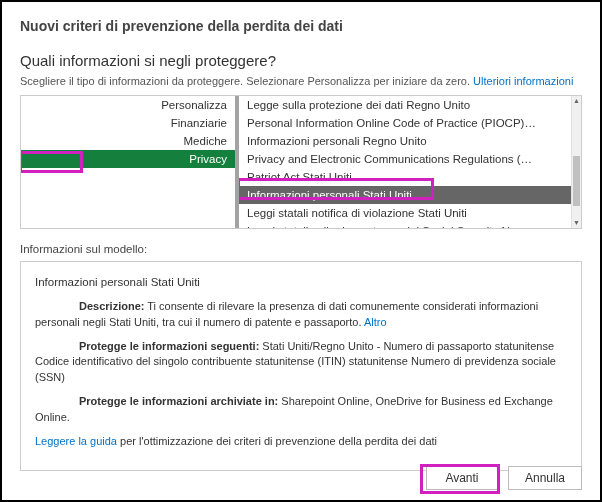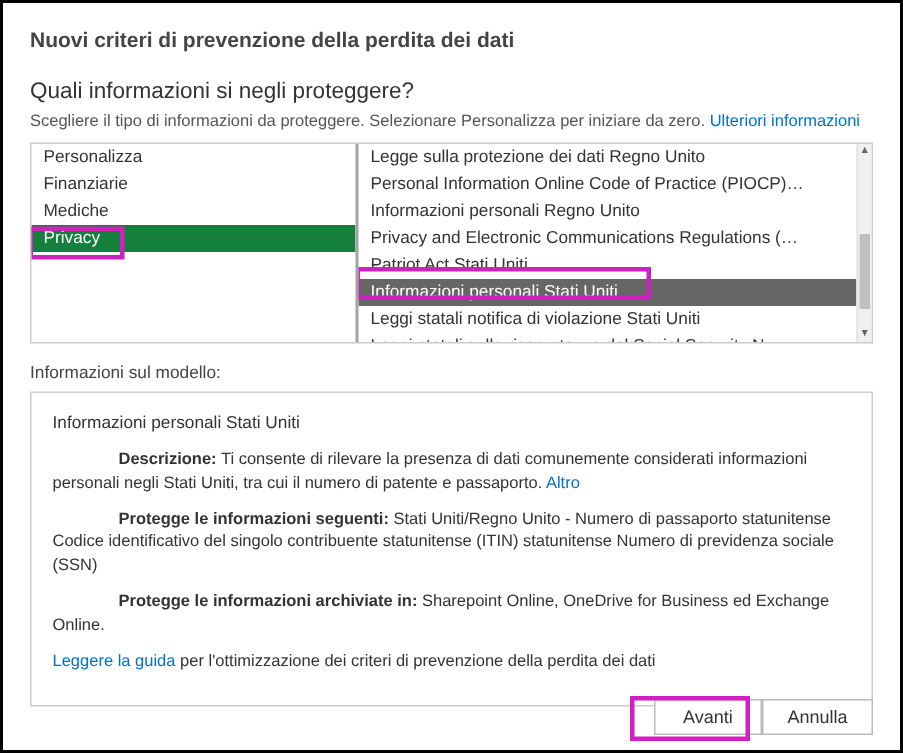--- a/index.html
+++ b/index.html
@@ -33,23 +33,24 @@
     margin-bottom: 8px;
   }
   .link { color: #0072c6; text-decoration: none; cursor: pointer; }
   .two-col {
     display: flex;
     border: 1px solid #ccc;
     height: 134px;
   }
   .col-left {
     width: 218px;
-    border-right: 2px solid #a3a3a3;
+    border-right: 4px solid #a3a3a3;
     overflow: hidden;
     position: relative;
+    text-align: right;
   }
   .col-right {
     flex: 1;
     position: relative;
     overflow: hidden;
   }
   .cat-item {
     padding: 3px 8px;
     font-size: 11.5px;
     color: #333;
@@ -122,20 +123,21 @@
     color: #333;
     margin-bottom: 8px;
   }
   .info-box p { margin-bottom: 8px; }
   .info-box .lbl { font-weight: 600; padding-left: 44px; }
 
   .footer {
     position: absolute;
     bottom: 10px; right: 18px;
     display: flex;
+    gap: 10px;
   }
   .btn {
     min-width: 72px;
     padding: 4px 16px;
     font-size: 12px;
     background: #fff;
     border: 1px solid #bbb;
     color: #333;
     cursor: pointer;
     text-align: center;

